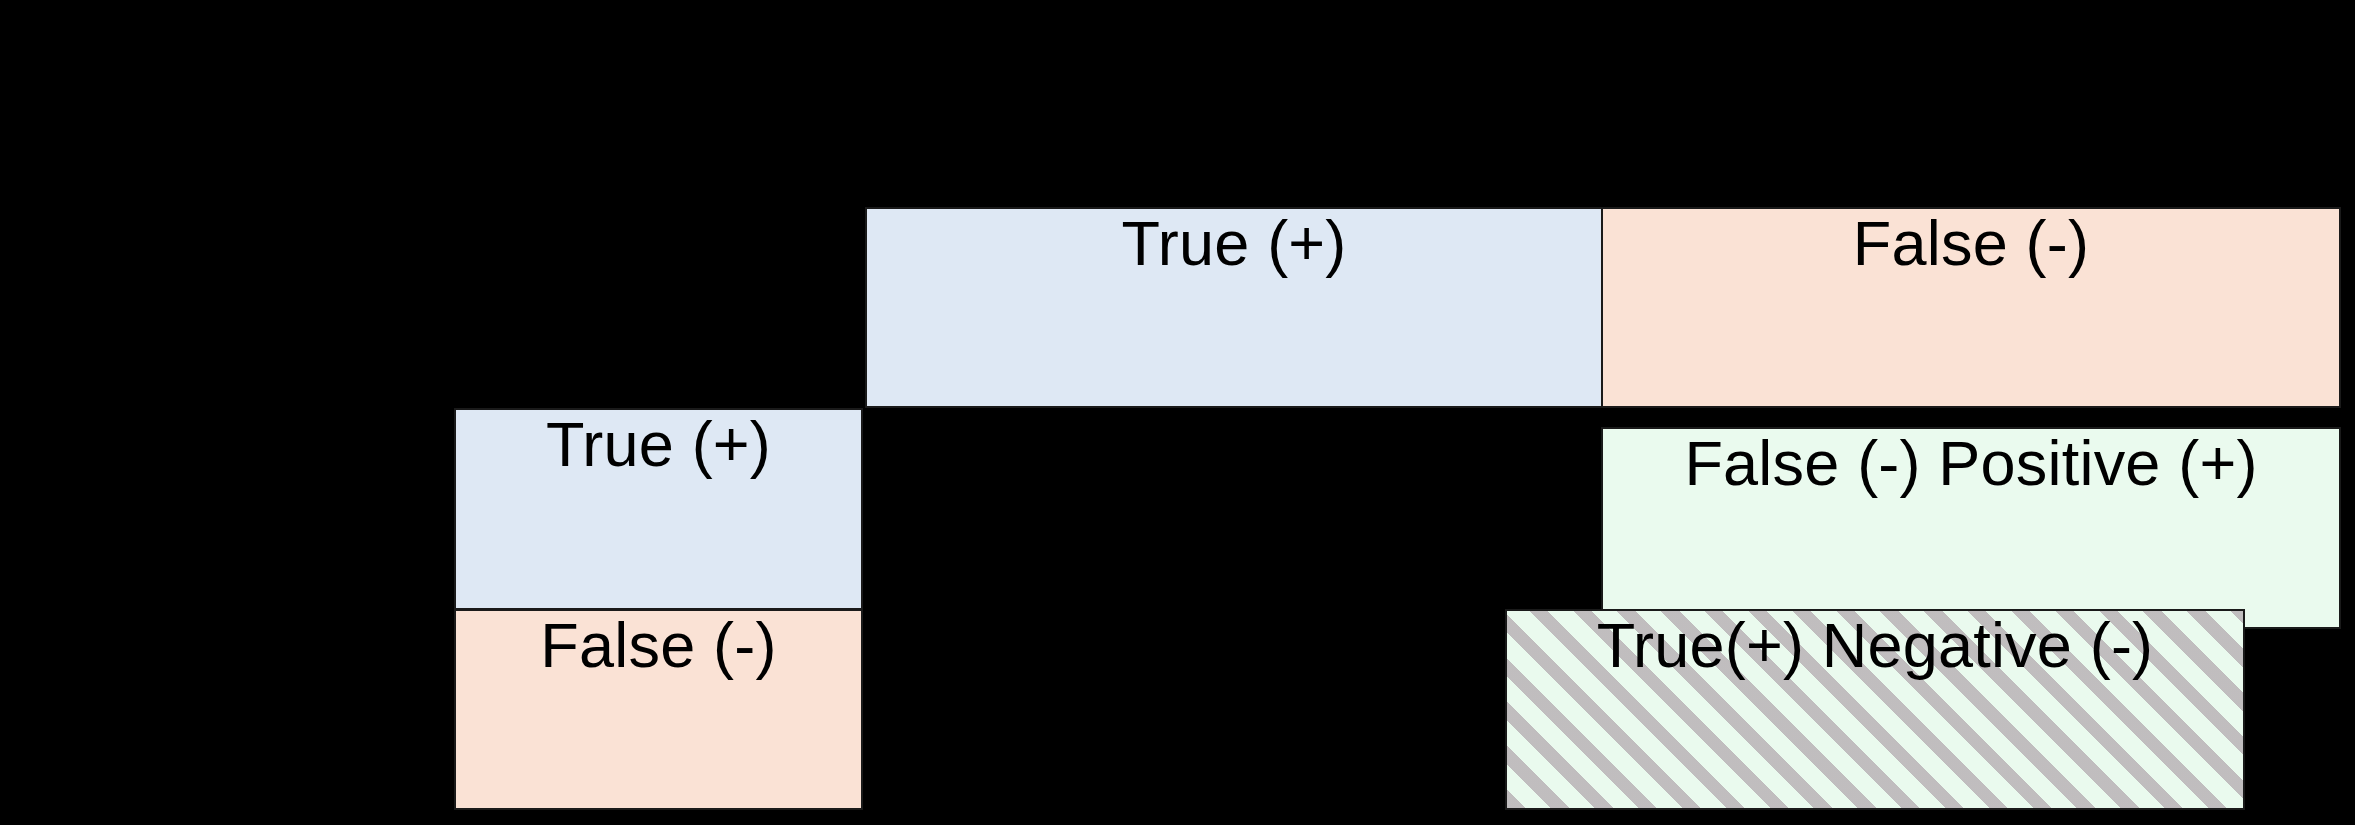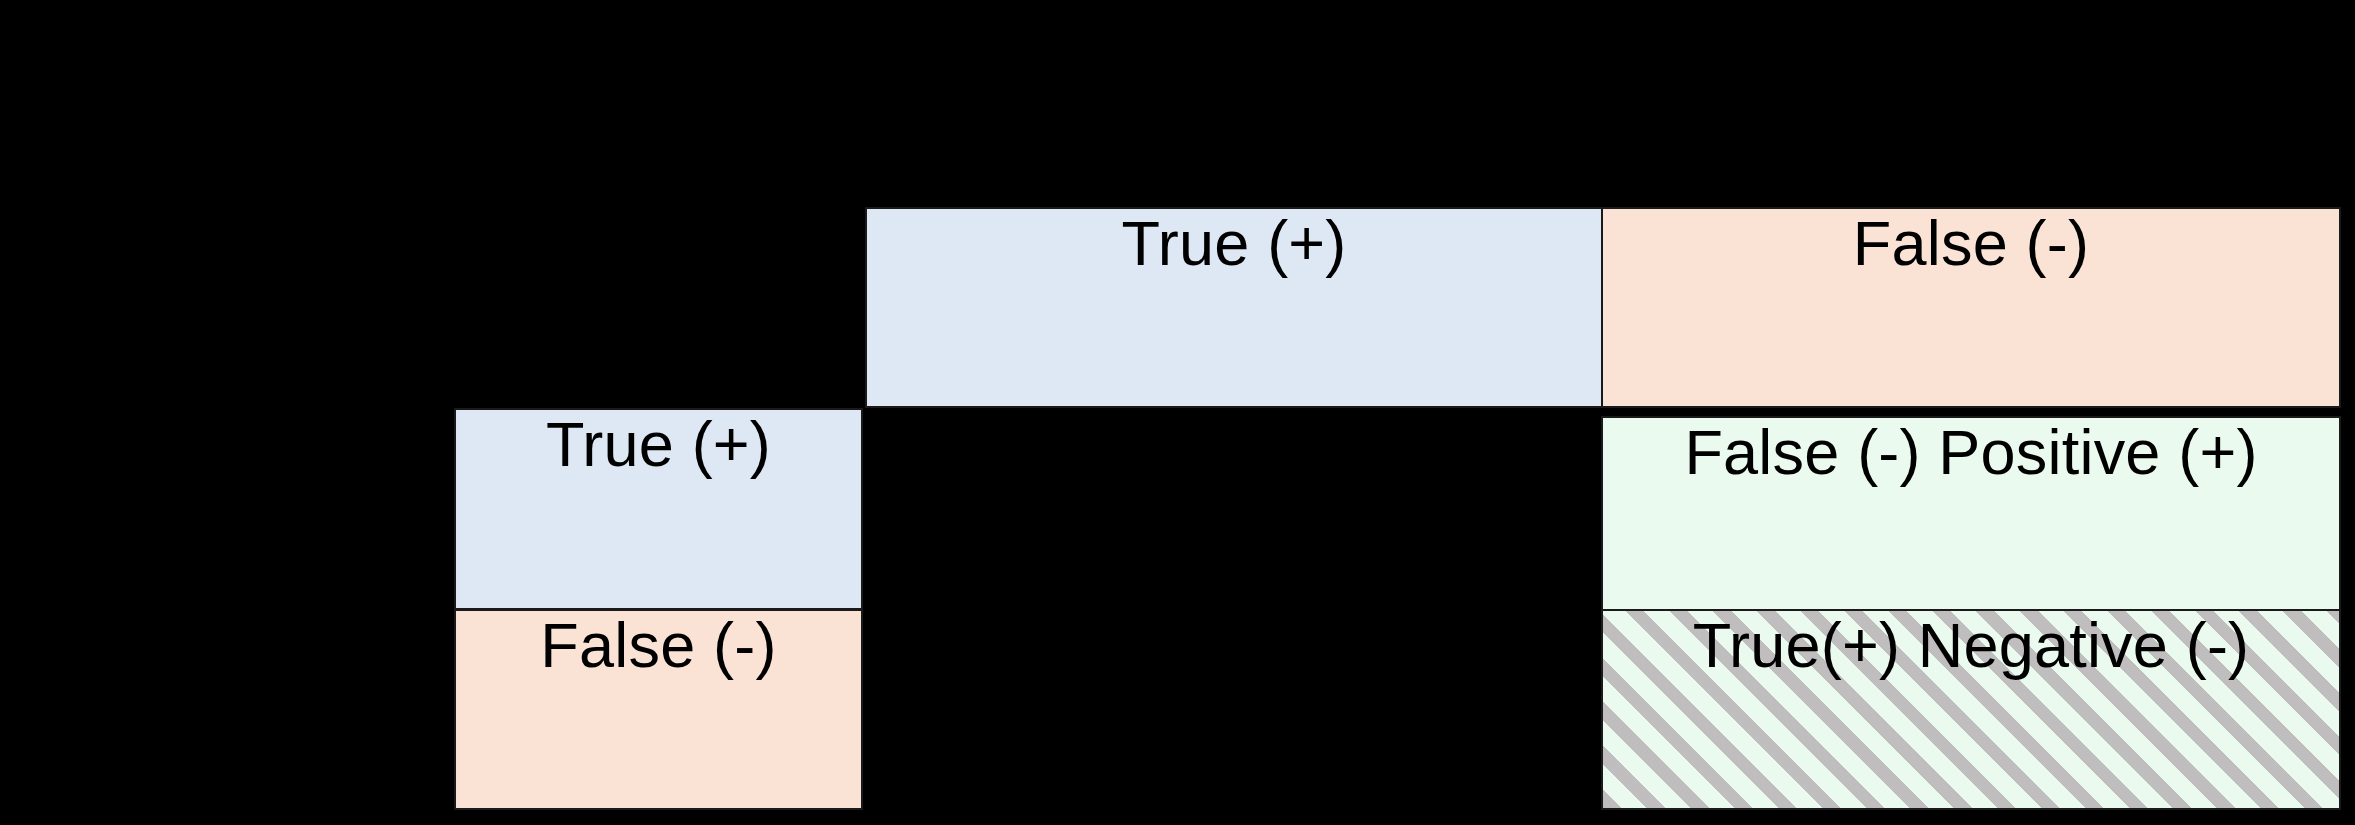--- a/index.html
+++ b/index.html
@@ -80,27 +80,27 @@
   .body-cell-fn {
     left: 865px;
     top: 609px;
     width: 738px;
     height: 201px;
     background: #000000;
     border-color: #000000;
   }
   .body-cell-fp {
     left: 1601px;
-    top: 416px;
+    top: 427px;
     width: 740px;
     height: 202px;
     background: #eafaee;
   }
   .body-cell-tn {
-    left: 1601px;
+    left: 1505px;
     top: 609px;
     width: 740px;
     height: 201px;
     background: #eafaee;
     background-image: repeating-linear-gradient(
       45deg,
       rgba(190, 186, 188, 0.95) 0px,
       rgba(190, 186, 188, 0.95) 13px,
       rgba(234, 250, 238, 0) 13px,
       rgba(234, 250, 238, 0) 31px

